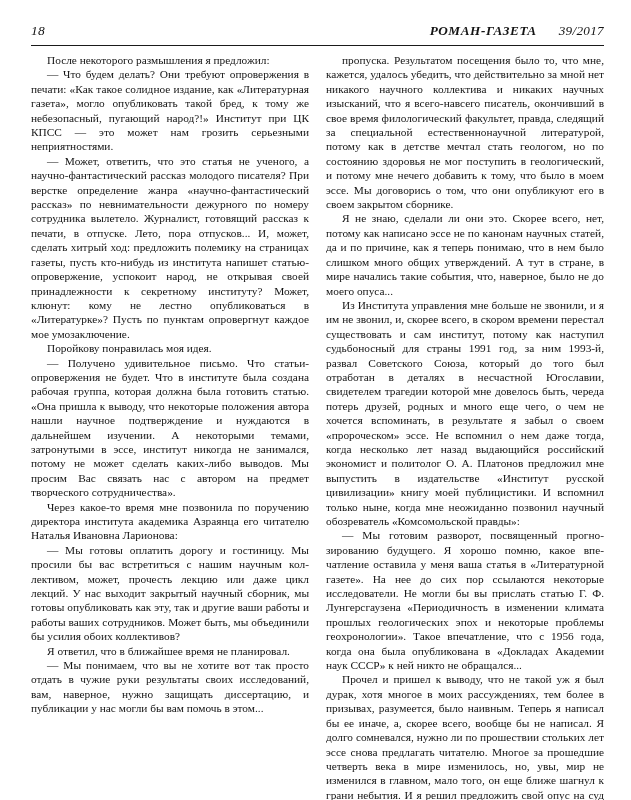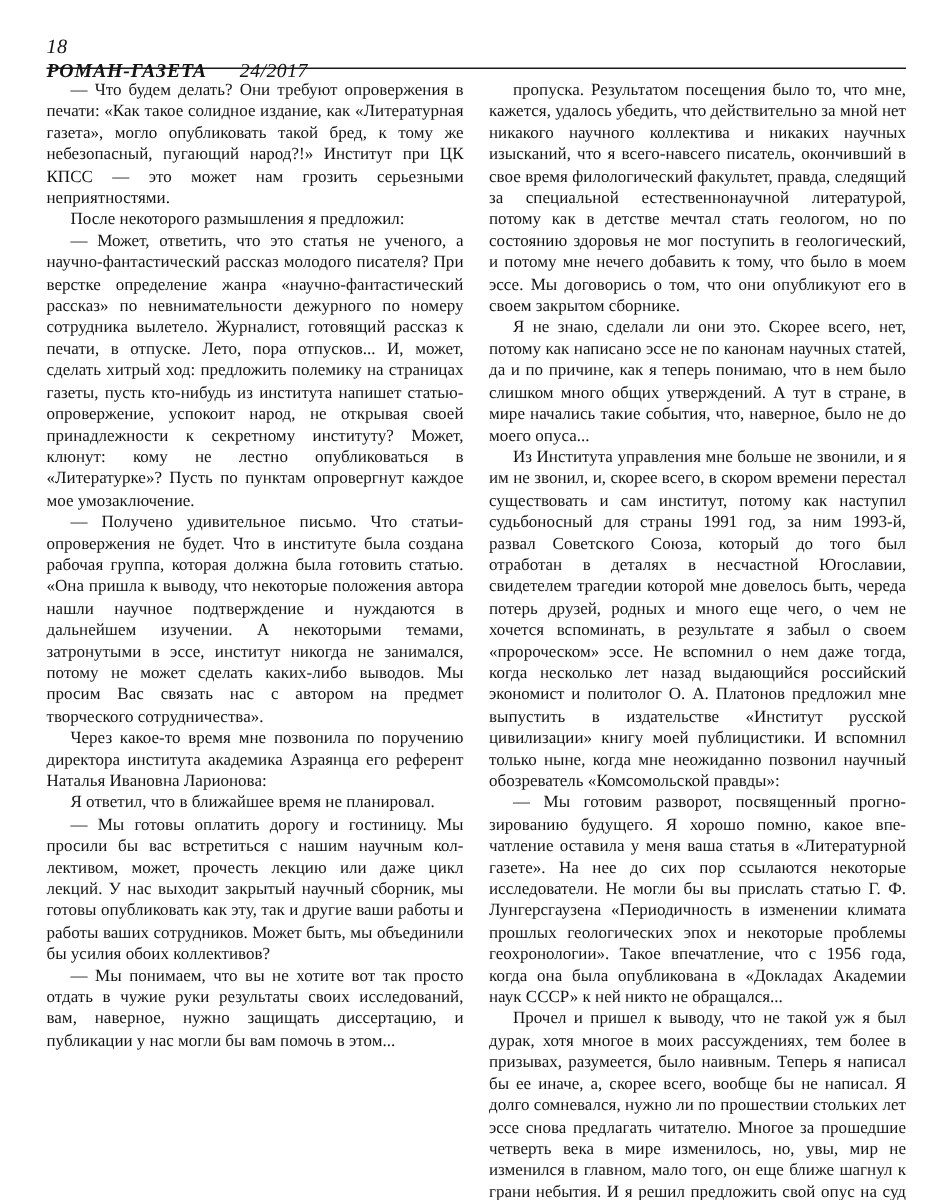--- a/index.html
+++ b/index.html
@@ -27,21 +27,20 @@
     position: absolute;
     left: 31px;
     right: 27px;
     top: 23px;
     height: 20px;
     display: flex;
     align-items: baseline;
     justify-content: space-between;
     border-bottom: 1.3px solid #1a1a1a;
     padding-bottom: 2px;
-    flex-direction: column;
   }
   .runhead-left {
     font-style: italic;
     font-size: 13.5px;
     letter-spacing: 0.2px;
   }
   .runhead-right {
     display: flex;
     align-items: flex-end;
     gap: 22px;
@@ -82,33 +81,34 @@
 </style>
 </head>
 <body>
 
 <div class="page">
 
   <div class="runhead">
     <div class="runhead-left">18</div>
     <div class="runhead-right">
       <span class="journal-title">РОМАН-ГАЗЕТА</span>
-      <span class="issue">24/2017</span>
+      <span class="issue">39/2017</span>
     </div>
   </div>
 
   <div class="columns">
     <div class="col" id="col-left">
+        <p>После некоторого размышления я предложил:</p>
         <p>— Что будем делать? Они требуют опровержения в печати: «Как такое солидное издание, как «Литера­турная газета», могло опубликовать такой бред, к то­му же небезопасный, пугающий народ?!» Институт при ЦК КПСС — это может нам грозить серьезными неприятностями.</p>
-        <p>После некоторого размышления я предложил:</p>
         <p>— Может, ответить, что это статья не ученого, а научно-фантастический рассказ молодого писателя? При верстке определение жанра «научно-фан­тастический рассказ» по невнимательности дежур­ного по номеру сотрудника вылетело. Журналист, готовящий рассказ к печати, в отпуске. Лето, пора отпусков... И, может, сделать хитрый ход: предло­жить полемику на страницах газеты, пусть кто-нибудь из института напишет статью-опровержение, успокоит народ, не открывая своей принадлежности к секретному институту? Может, клюнут: кому не лестно опубликоваться в «Литературке»? Пусть по пунктам опровергнут каждое мое умозаключение.</p>
+        <p>Поройкову понравилась моя идея.</p>
         <p>— Получено удивительное письмо. Что статьи-опровержения не будет. Что в институте была созда­на рабочая группа, которая должна была готовить статью. «Она пришла к выводу, что некоторые поло­жения автора нашли научное подтверждение и нуж­даются в дальнейшем изучении. А некоторыми тема­ми, затронутыми в эссе, институт никогда не зани­мался, потому не может сделать каких-либо выво­дов. Мы просим Вас связать нас с автором на пред­мет творческого сотрудничества».</p>
-        <p>Через какое-то время мне позвонила по поруче­нию директора института академика Азраянца его референт Наталья Ивановна Ларионова:</p>
+        <p>Через какое-то время мне позвонила по поруче­нию директора института академика Азраянца его читателю Наталья Ивановна Ларионова:</p>
+        <p>— Мы готовы оплатить дорогу и гостиницу. Мы просили бы вас встретиться с нашим научным кол­лективом, может, прочесть лекцию или даже цикл лекций. У нас выходит закрытый научный сборник, мы готовы опубликовать как эту, так и другие ваши работы и работы ваших сотрудников. Может быть, мы объединили бы усилия обоих коллективов?</p>
         <p>Я ответил, что в ближайшее время не планировал.</p>
-        <p>— Мы готовы оплатить дорогу и гостиницу. Мы просили бы вас встретиться с нашим научным кол­лективом, может, прочесть лекцию или даже цикл лекций. У нас выходит закрытый научный сборник, мы готовы опубликовать как эту, так и другие ваши работы и работы ваших сотрудников. Может быть, мы объединили бы усилия обоих коллективов?</p>
         <p>— Мы понимаем, что вы не хотите вот так просто отдать в чужие руки результаты своих исследований, вам, наверное, нужно защищать диссертацию, и публикации у нас могли бы вам помочь в этом...</p>
       </div>
     <div class="col" id="col-right">
         <p>пропуска. Результатом посещения было то, что мне, кажется, удалось убедить, что действительно за мной нет никакого научного коллектива и никаких науч­ных изысканий, что я всего-навсего писатель, окон­чивший в свое время филологический факультет, правда, следящий за специальной естественнонауч­ной литературой, потому как в детстве мечтал стать геологом, но по состоянию здоровья не мог посту­пить в геологический, и потому мне нечего добавить к тому, что было в моем эссе. Мы договорись о том, что они опубликуют его в своем закрытом сборнике.</p>
         <p>Я не знаю, сделали ли они это. Скорее всего, нет, потому как написано эссе не по канонам научных статей, да и по причине, как я теперь понимаю, что в нем было слишком много общих утверждений. А тут в стране, в мире начались такие события, что, навер­ное, было не до моего опуса...</p>
         <p>Из Института управления мне больше не звони­ли, и я им не звонил, и, скорее всего, в скором вре­мени перестал существовать и сам институт, потому как наступил судьбоносный для страны 1991 год, за ним 1993-й, развал Советского Союза, который до того был отработан в деталях в несчастной Югосла­вии, свидетелем трагедии которой мне довелось быть, череда потерь друзей, родных и много еще че­го, о чем не хочется вспоминать, в результате я за­был о своем «пророческом» эссе. Не вспомнил о нем даже тогда, когда несколько лет назад выдающийся российский экономист и политолог О. А. Платонов предложил мне выпустить в издательстве «Институт русской цивилизации» книгу моей публицистики. И вспомнил только ныне, когда мне неожиданно позвонил научный обозреватель «Комсомольской правды»:</p>
         <p>— Мы готовим разворот, посвященный прогно­зированию будущего. Я хорошо помню, какое впе­чатление оставила у меня ваша статья в «Литератур­ной газете». На нее до сих пор ссылаются некоторые исследователи. Не могли бы вы прислать статью Г. Ф. Лунгерсгаузена «Периодичность в изменении климата прошлых геологических эпох и некоторые проблемы геохронологии». Такое впечатление, что с 1956 года, когда она была опубликована в «Докладах Академии наук СССР» к ней никто не обращался...</p>
         <p>Прочел и пришел к выводу, что не такой уж я был дурак, хотя многое в моих рассуждениях, тем более в призывах, разумеется, было наивным. Теперь я на­писал бы ее иначе, а, скорее всего, вообще бы не на­писал. Я долго сомневался, нужно ли по прошествии стольких лет эссе снова предлагать читателю. Мно­гое за прошедшие четверть века в мире изменилось, но, увы, мир не изменился в главном, мало того, он еще ближе шагнул к грани небытия. И я решил пред­ложить свой опус на суд читателя, пусть решает, что из моих «предсказаний» свершилось, что совершает­ся ныне и чего еще, на мой взгляд, нужно ожидать в будущем...</p>
       </div>
   </div>

